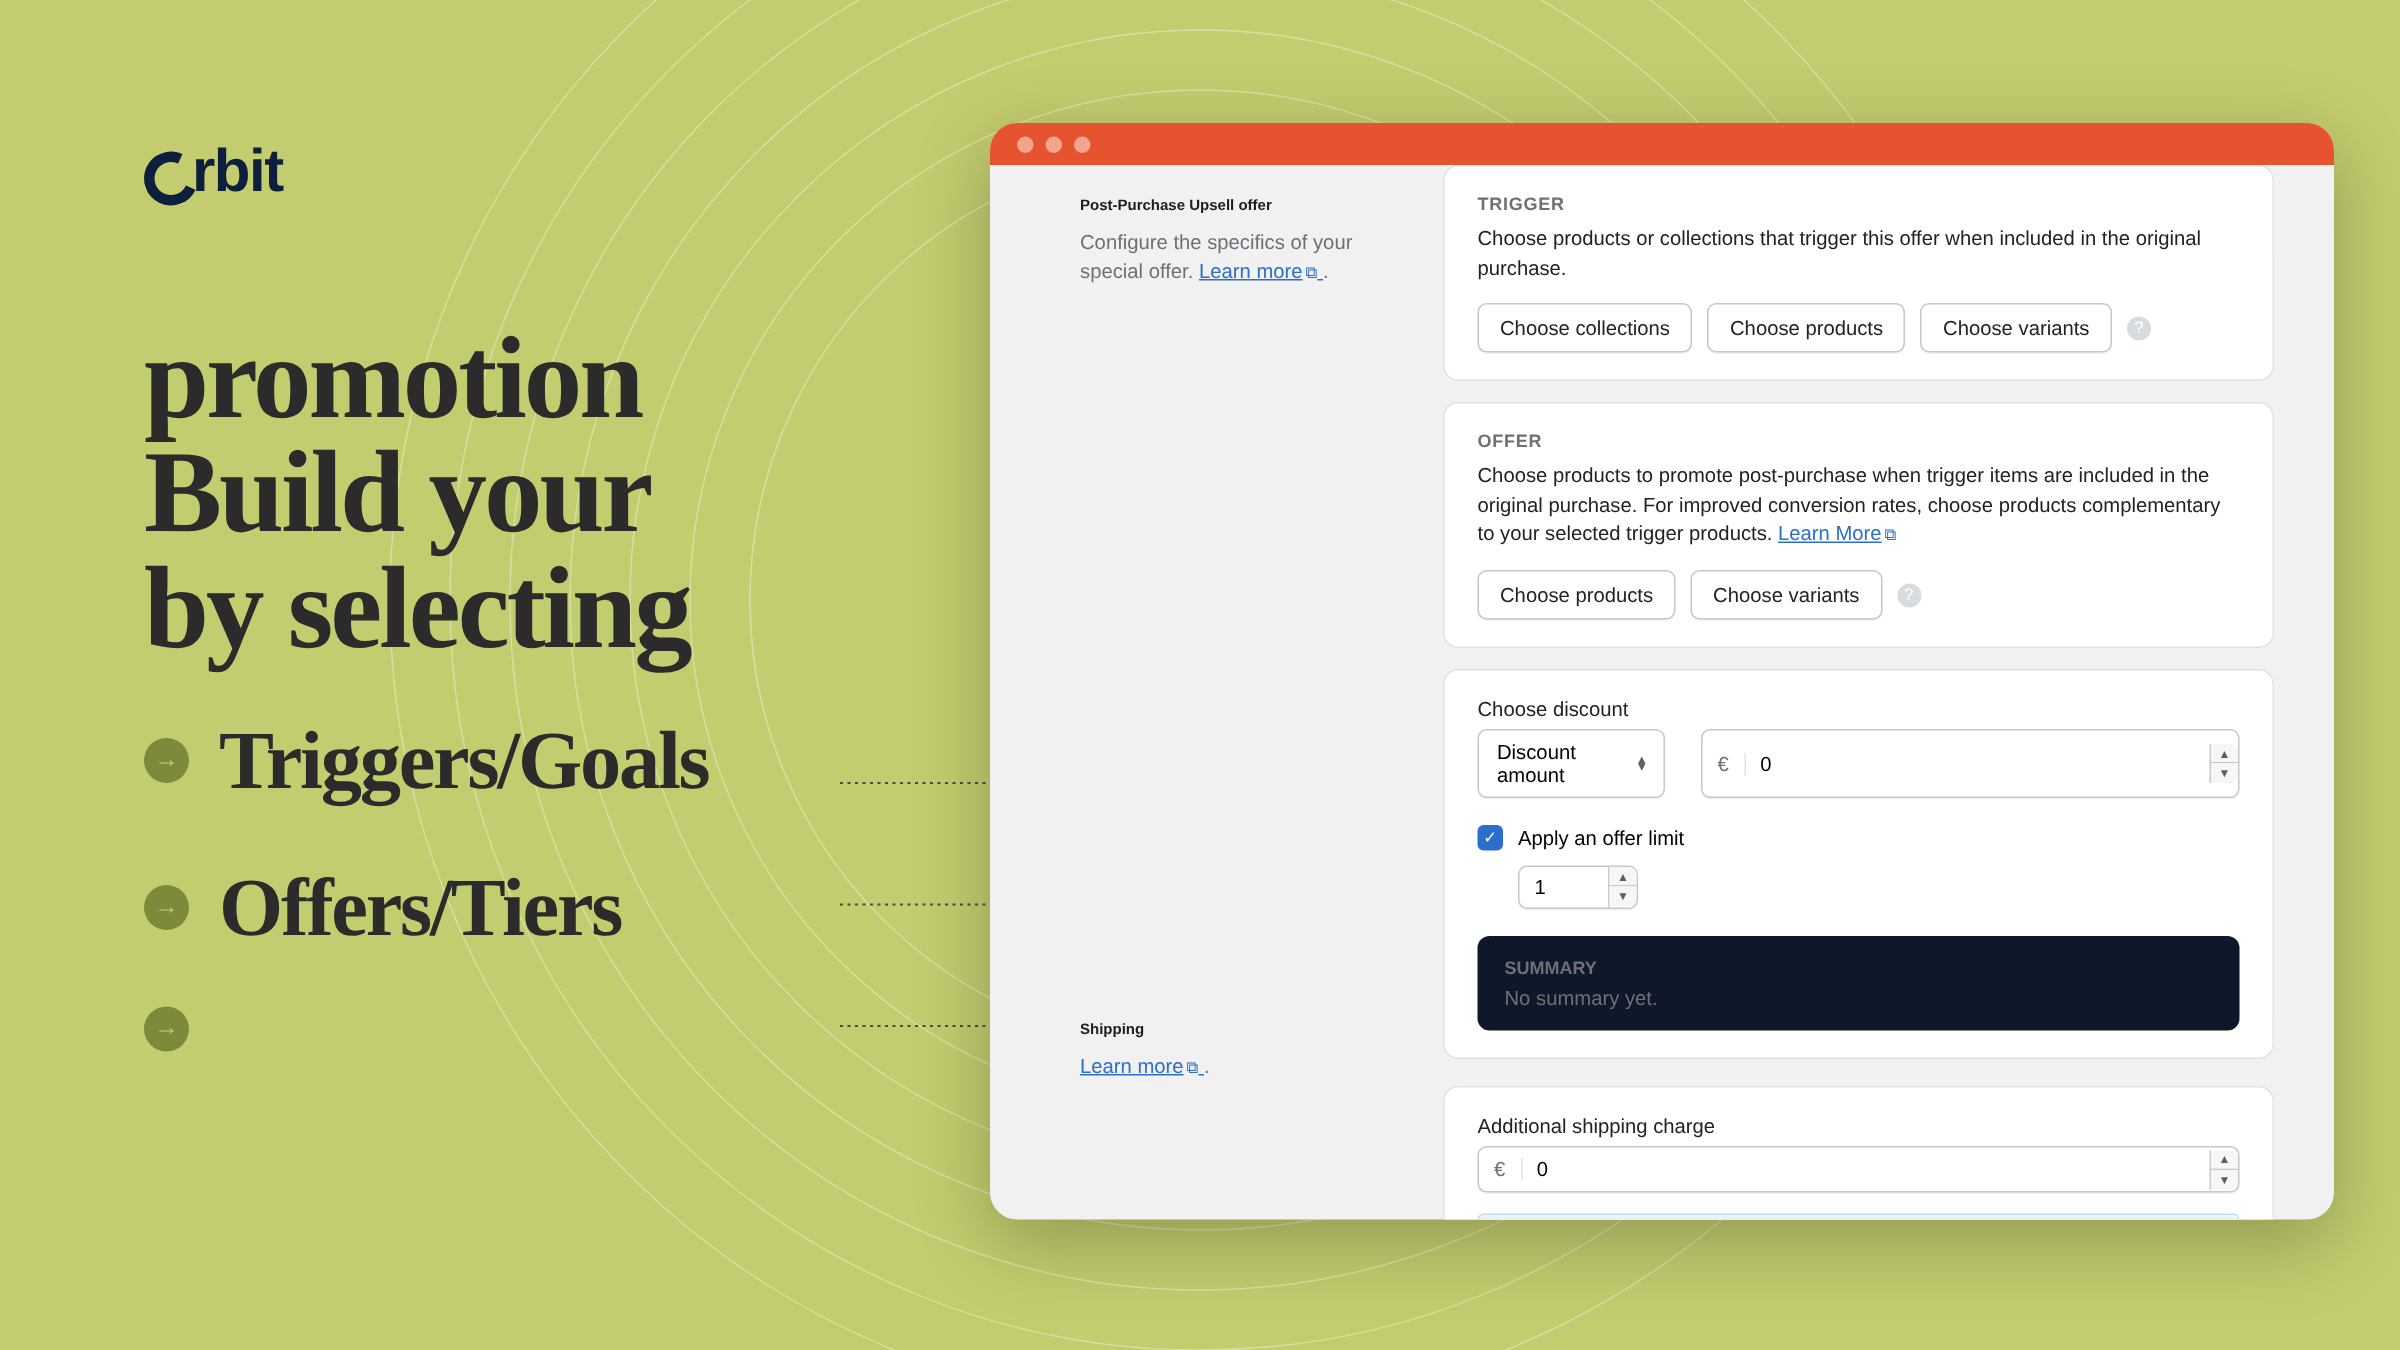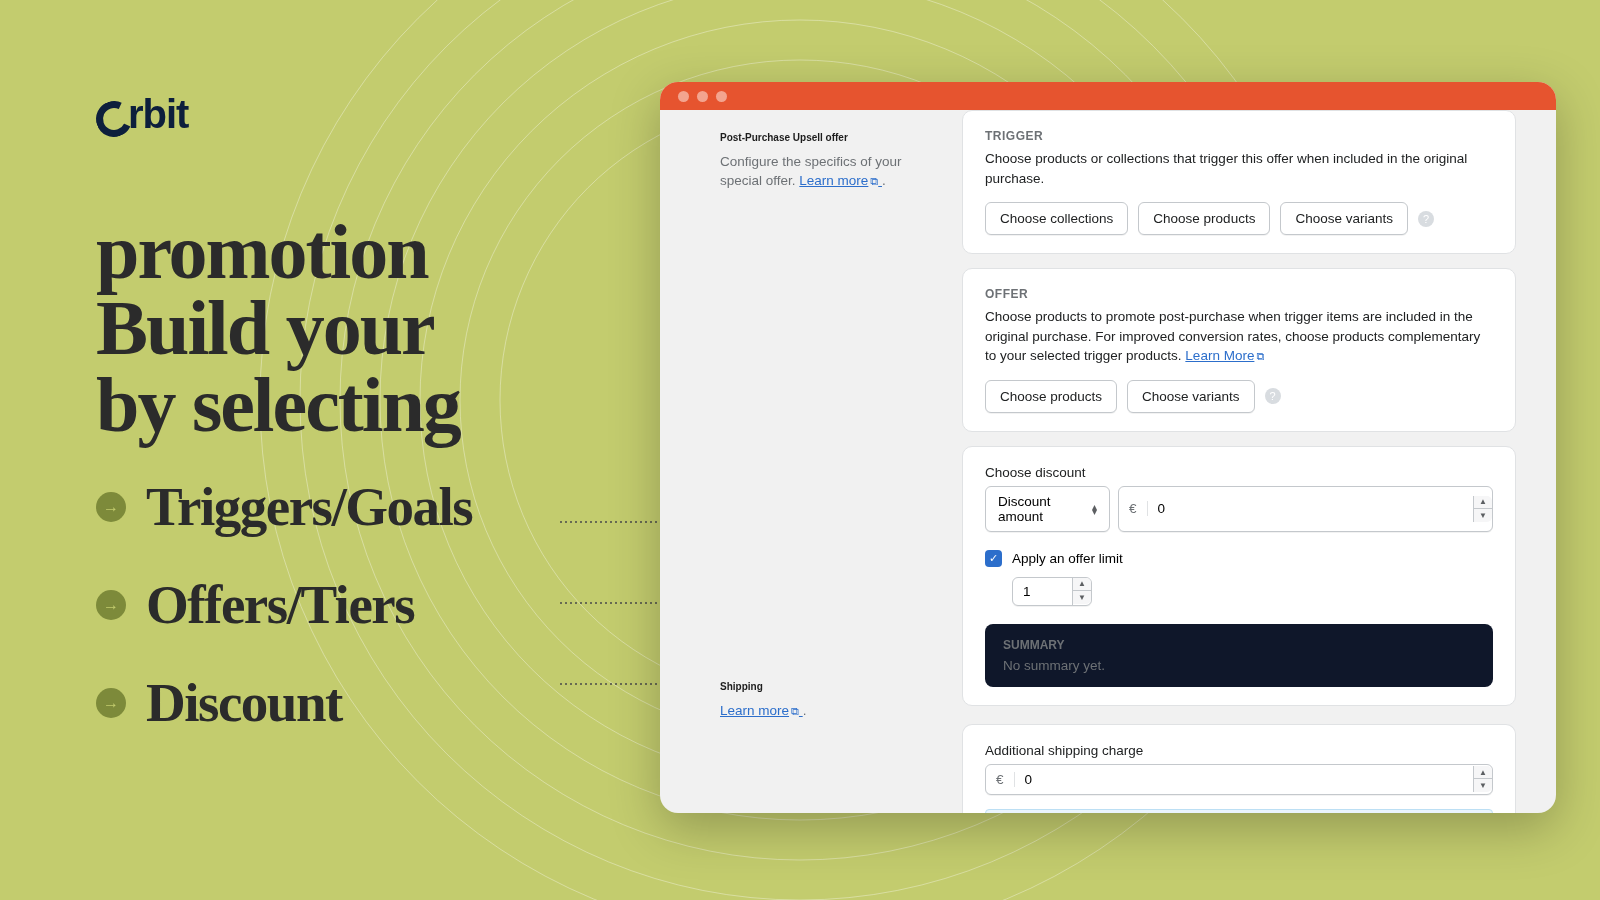--- a/index.html
+++ b/index.html
@@ -208,21 +208,21 @@
   justify-content: center;
 }
 
 .field-label {
   font-size: 13.5px;
   color: #202223;
   margin-bottom: 6px;
 }
 .select-row {
   display: flex;
-  gap: 8px;
+  gap: 24px;
 }
 .select-box {
   background: #fff;
   border: 1px solid #c4c8cc;
   border-radius: 6px;
   padding: 7px 12px;
   font-size: 13.5px;
   display: flex;
   align-items: center;
   justify-content: space-between;
@@ -369,21 +369,20 @@
   <div class="bullet">
     <div class="bullet-icon">→</div>
     <div class="bullet-text">Triggers/Goals</div>
   </div>
   <div class="bullet">
     <div class="bullet-icon">→</div>
     <div class="bullet-text">Offers/Tiers</div>
   </div>
   <div class="bullet">
     <div class="bullet-icon">→</div>
-    <div class="bullet-text">Discount</div>
   </div>
 </div>
 
 <svg class="connector" style="top:170px; left:560px; width:440px; height:560px;" viewBox="0 0 440 560">
   <path d="M0,352 L190,352 C240,352 245,165 260,100 C270,60 320,45 430,40"></path>
   <path d="M0,433 L235,433 C275,433 280,255 310,225 C330,210 360,208 430,208"></path>
   <path d="M0,514 L280,514 C320,514 320,400 350,360 C370,335 400,332 430,332"></path>
 </svg>
 
 <div class="window">

